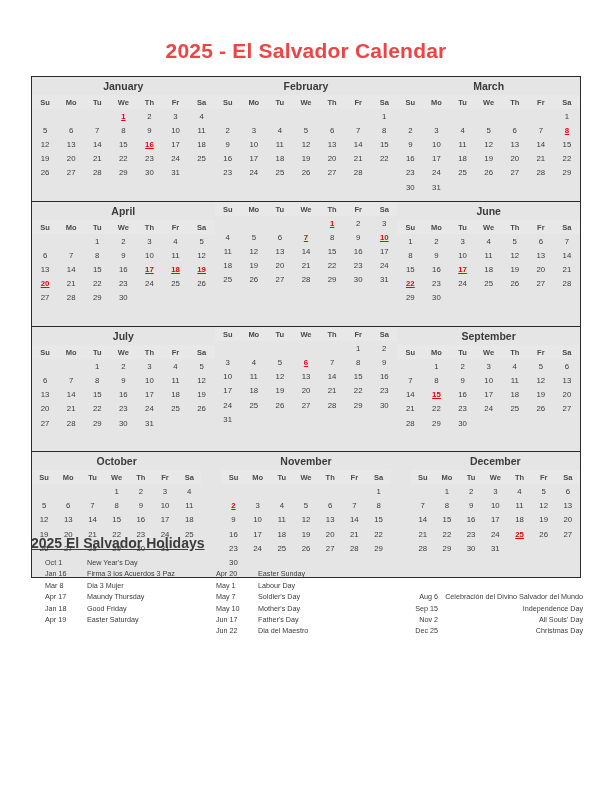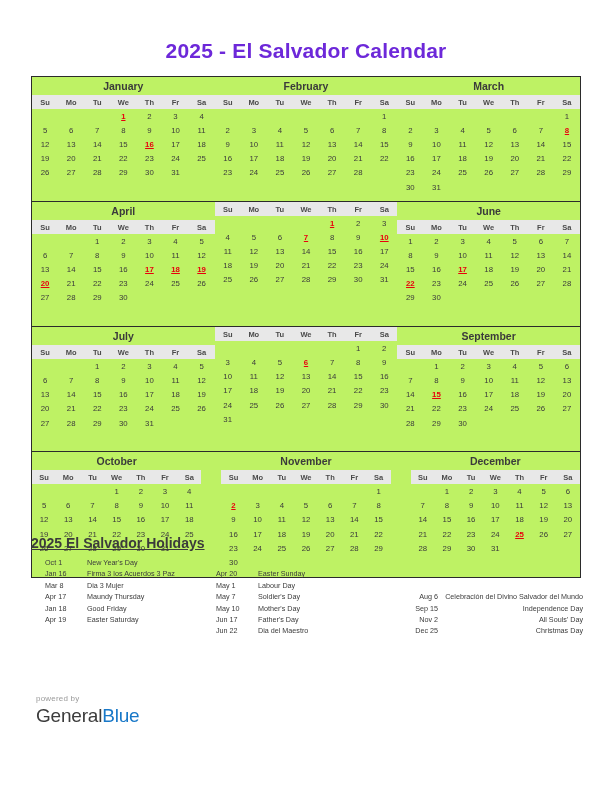--- a/index.html
+++ b/index.html
@@ -17,34 +17,34 @@
   }
   .page {
     width: 612px;
     height: 792px;
     position: relative;
   }
   .title {
     text-align: center;
     font-size: 21px;
     font-weight: bold;
-    color: #6d28d9;
+    color: #ef4444;
     letter-spacing: 0.2px;
     padding-top: 38px;
     line-height: 26px;
   }
   
   .cal-frame {
     position: absolute;
     left: 31px;
     top: 76px;
     width: 550px;
     border: 1px solid #2b2b2b;
     box-sizing: border-box;
-    background: #bef264;
+    background: #e5e5e5;
   }
   .quarter-row {
     display: flex;
     width: 100%;
     border-bottom: 1px solid #2b2b2b;
   }
   .quarter-row:last-child { border-bottom: none; gap: 20px; }
 
   .month-cell {
     width: 33.3333%;
@@ -1115,20 +1115,14 @@
             <div class="hname">All Souls' Day</div>
           </div>
           <div class="hrow">
             <div class="hdate">Dec 25</div>
             <div class="hname">Christmas Day</div>
           </div>
         </div>
       </div>
   </div>
 
-  <div class="footer">
-    <div class="powered">powered by</div>
-    <div class="brand">
-      <span class="g1">General</span><span class="g2">Blue</span>
-    </div>
-  </div>
 
 </div>
 
 </body></html>

